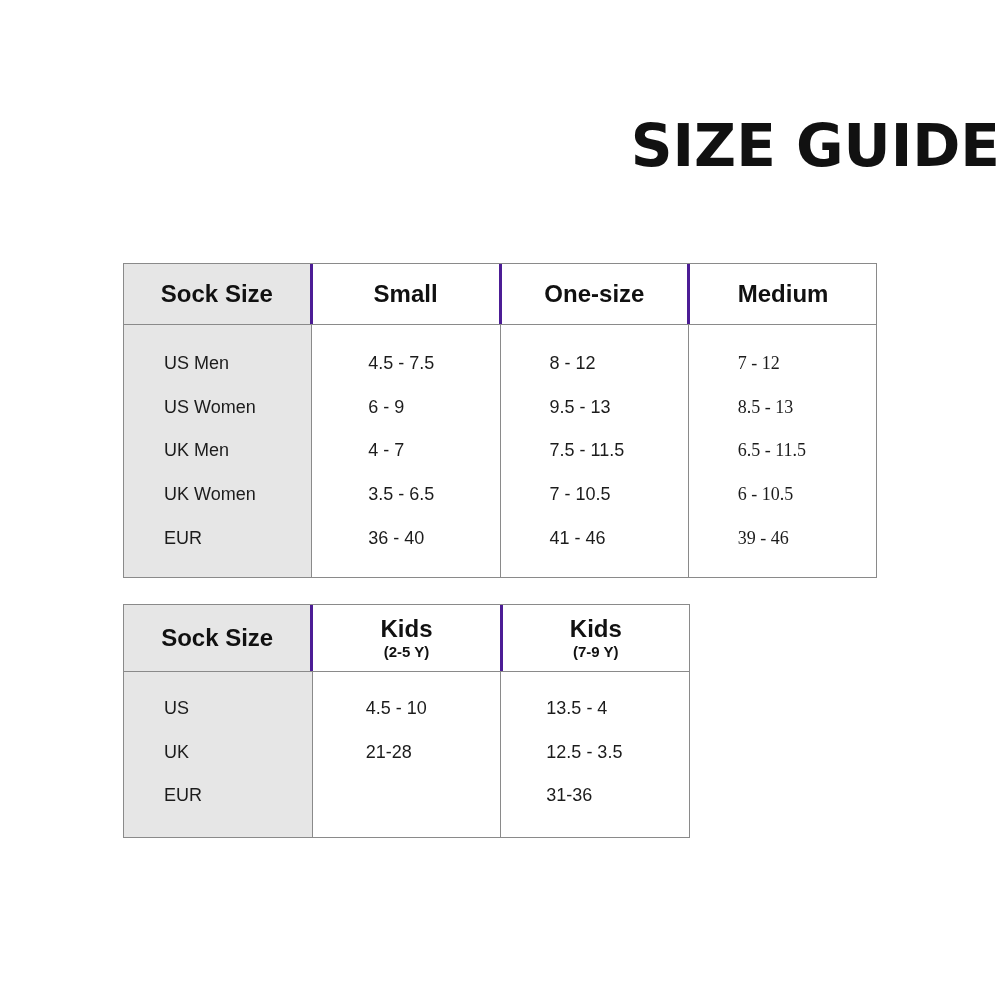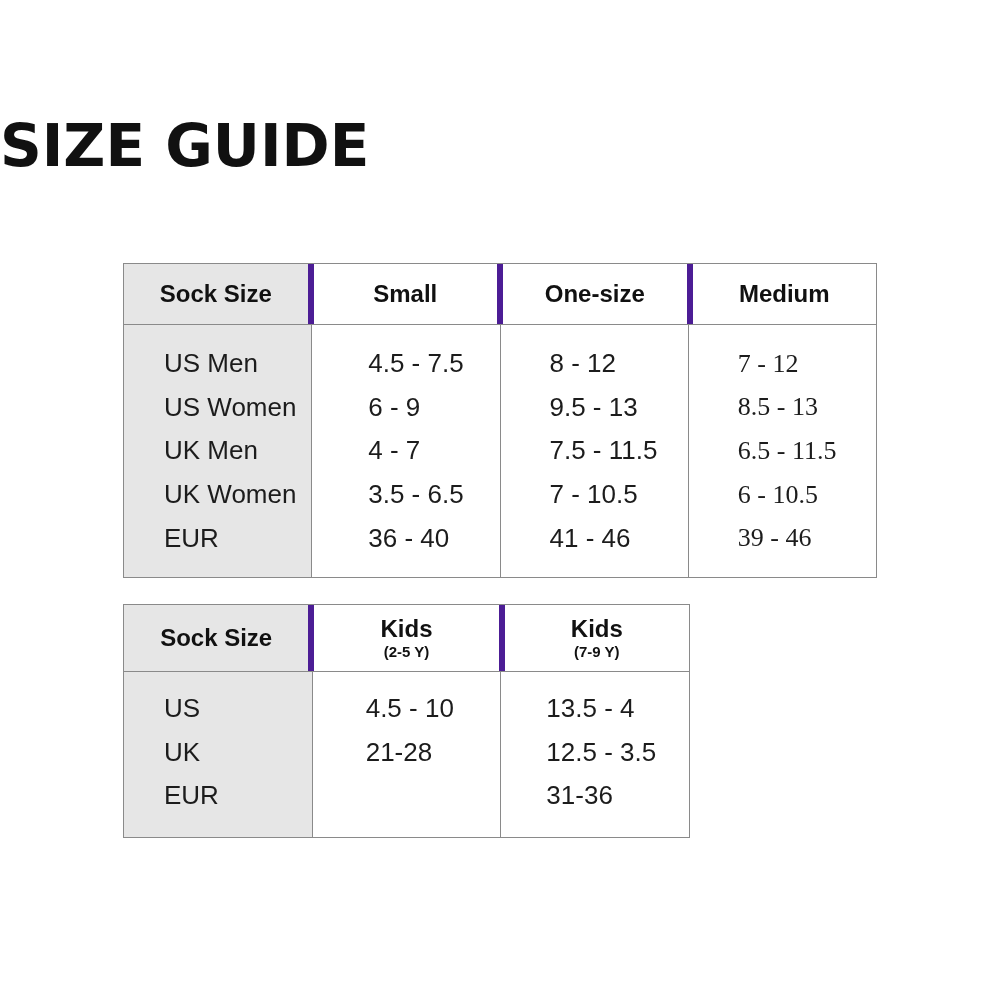--- a/index.html
+++ b/index.html
@@ -11,21 +11,21 @@
     font-family: "Liberation Sans", sans-serif;
     color: #1c1c1c;
     overflow: hidden;
   }
   .title {
     position: absolute;
     top: 112px;
     left: 0;
     width: 100%;
     margin: 0;
-    text-align: left;
+    text-align: right;
     font-family: "DejaVu Sans", sans-serif;
     font-weight: 900;
     font-size: 58px;
     letter-spacing: 0px;
     color: #111111;
   }
   .sizetable {
     position: absolute;
     box-sizing: border-box;
     border: 1px solid #8a8a8a;
@@ -45,41 +45,41 @@
   .table2 .hrow { height: 67px; }
   .hcell {
     flex: 1;
     display: flex;
     flex-direction: column;
     align-items: center;
     justify-content: center;
     font-weight: 700;
     font-size: 24px;
     color: #111111;
-    border-right: 6px solid #4c1d95;
+    border-right: 3px solid #4c1d95;
     box-sizing: border-box;
     line-height: 1.1;
   }
   .hcell:last-child { border-right: none; }
   .gray { background: #e6e6e6; }
   .subhead { font-size: 15px; font-weight: 700; margin-top: 2px; }
   .tbody { display: flex; flex: 1 1 auto; }
   .bcol {
     flex: 1;
     border-right: 1px solid #8a8a8a;
     box-sizing: border-box;
   }
   .bcol:last-child { border-right: none; }
   .table1 .bcol { padding-top: 17px; }
   .table2 .bcol { padding-top: 15px; }
   .val {
     height: 43.6px;
     display: flex;
     align-items: center;
-    font-size: 26px;
+    font-size: 18px;
     white-space: nowrap;
   }
   
   .padlabel .val { padding-left: 40px; }
   .t1c1 .val { padding-left: 56px; }
   .t1c2 .val { padding-left: 49px; text-align: center; }
   .t1c3 .val { padding-left: 49px; font-family: Liberation Serif, serif; }
   .t2c1 .val { padding-left: 53px; }
   .t2c2 .val { padding-left: 45px; }
 </style>

